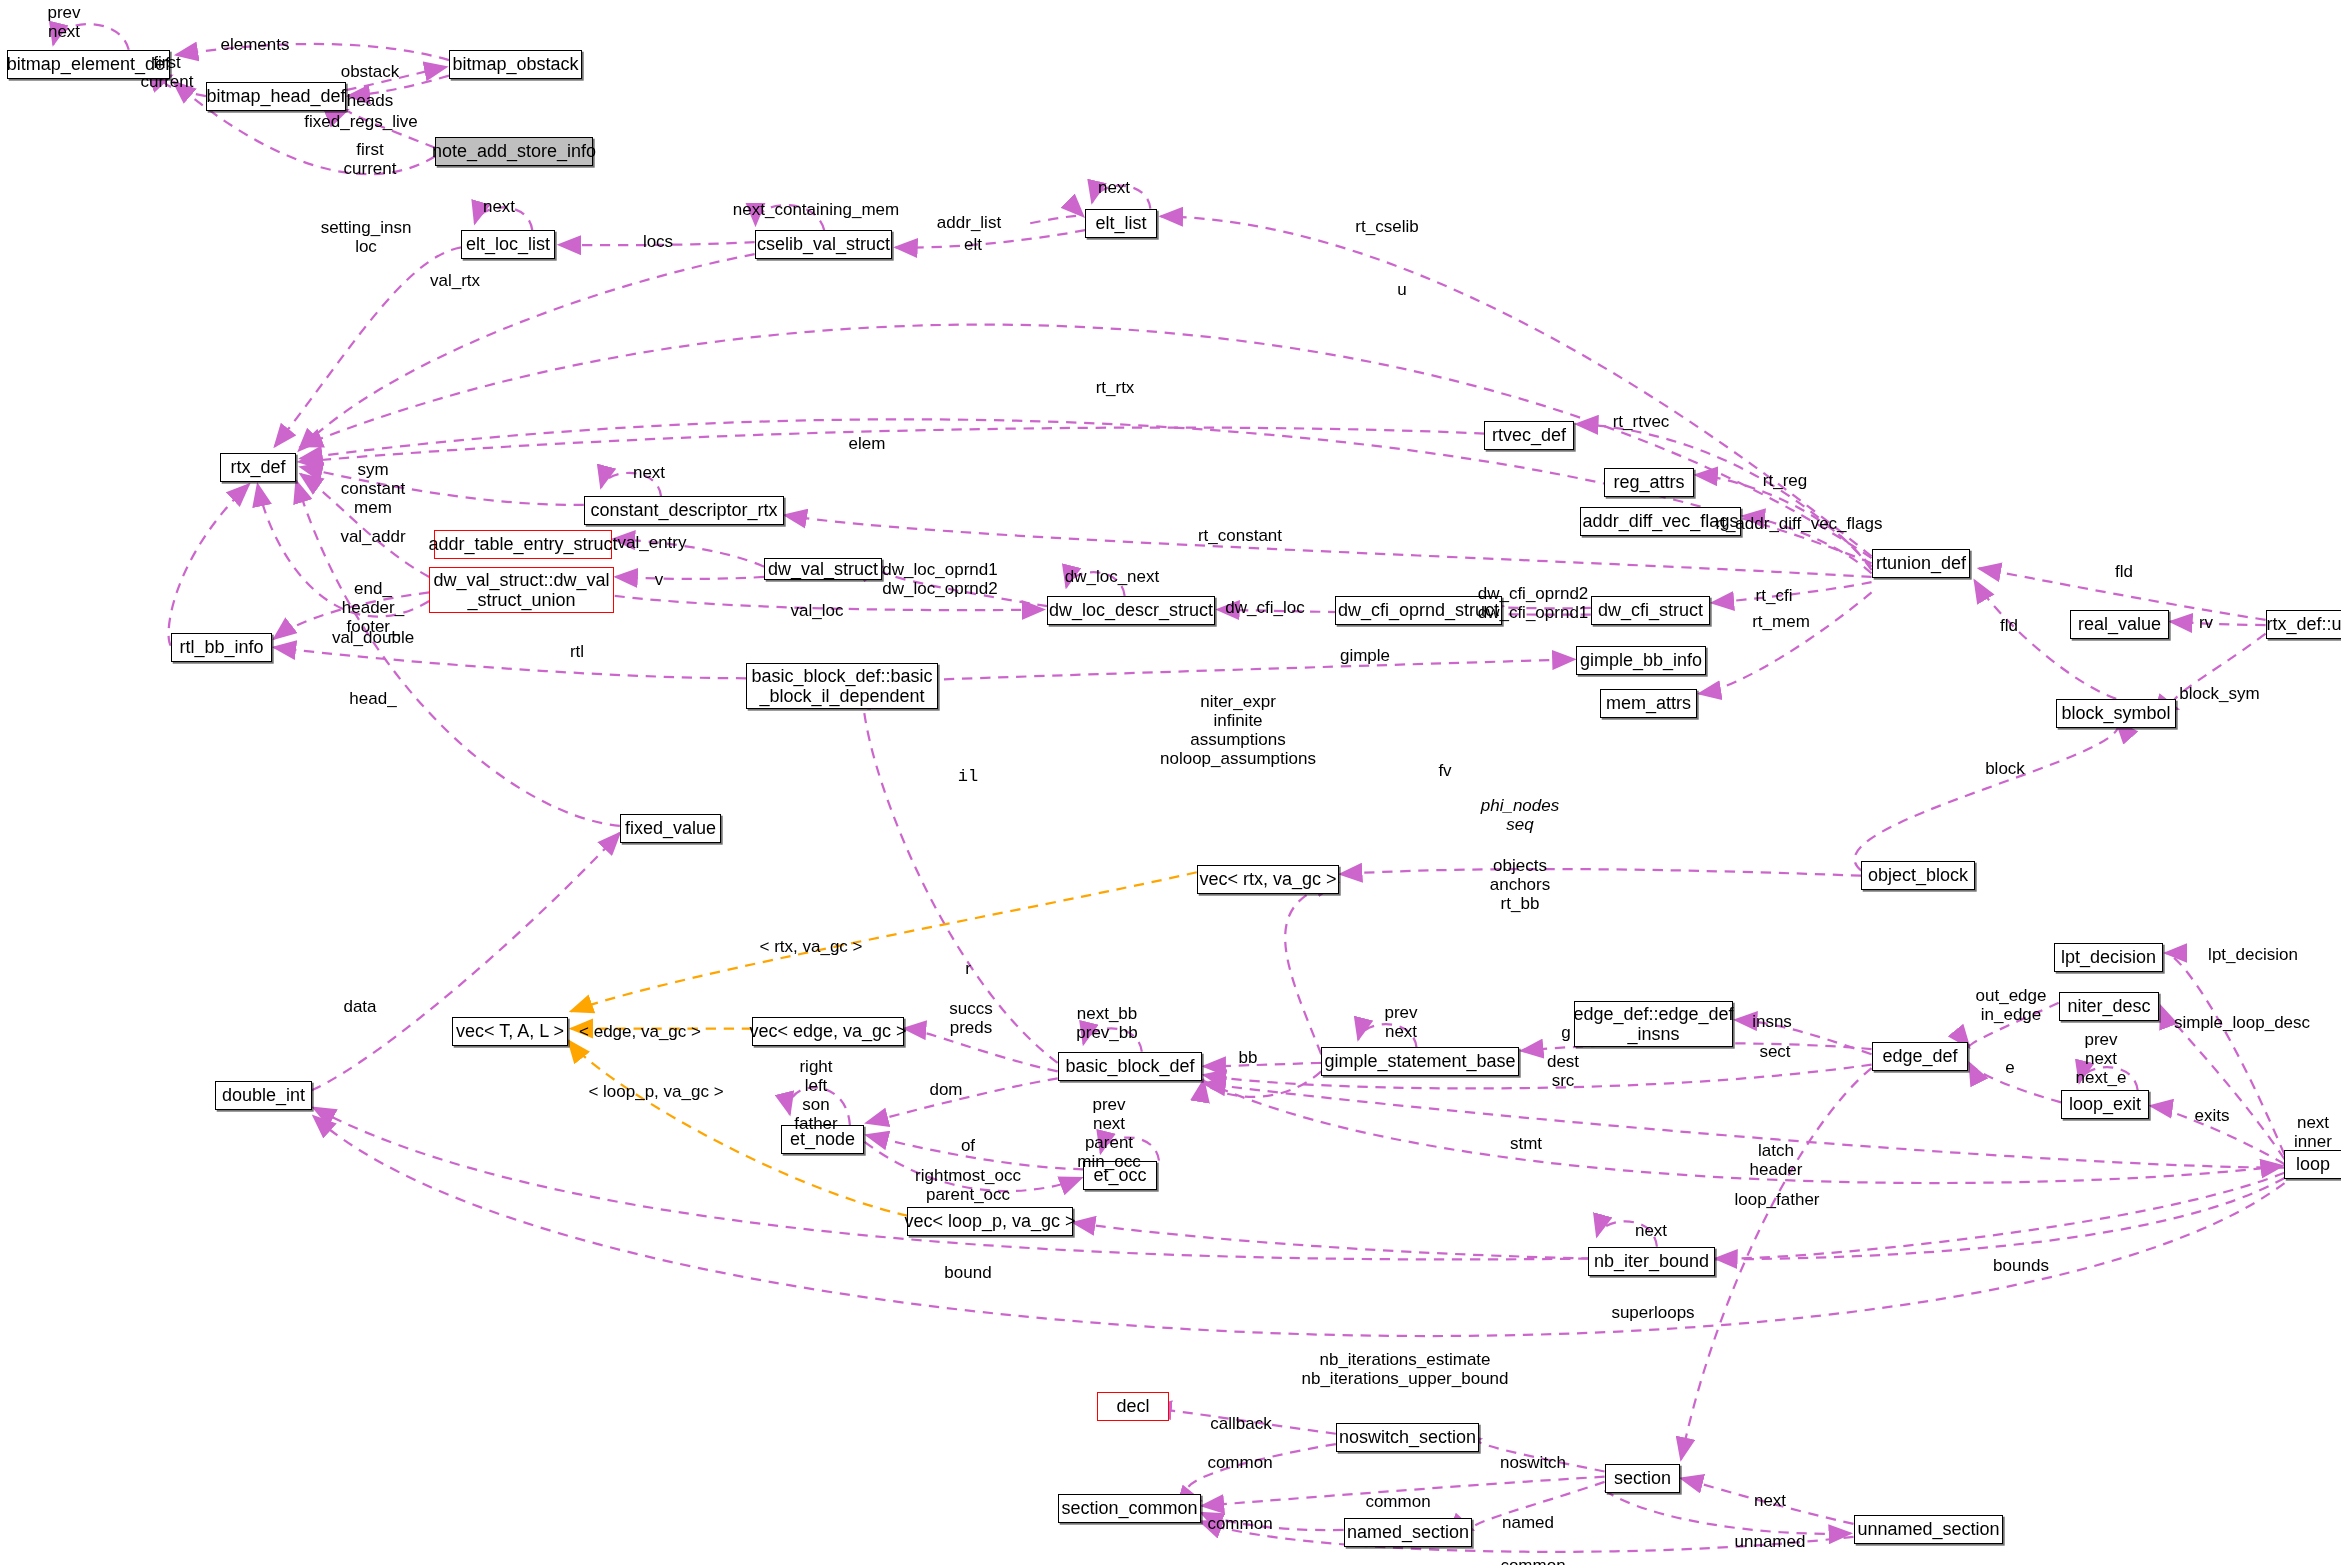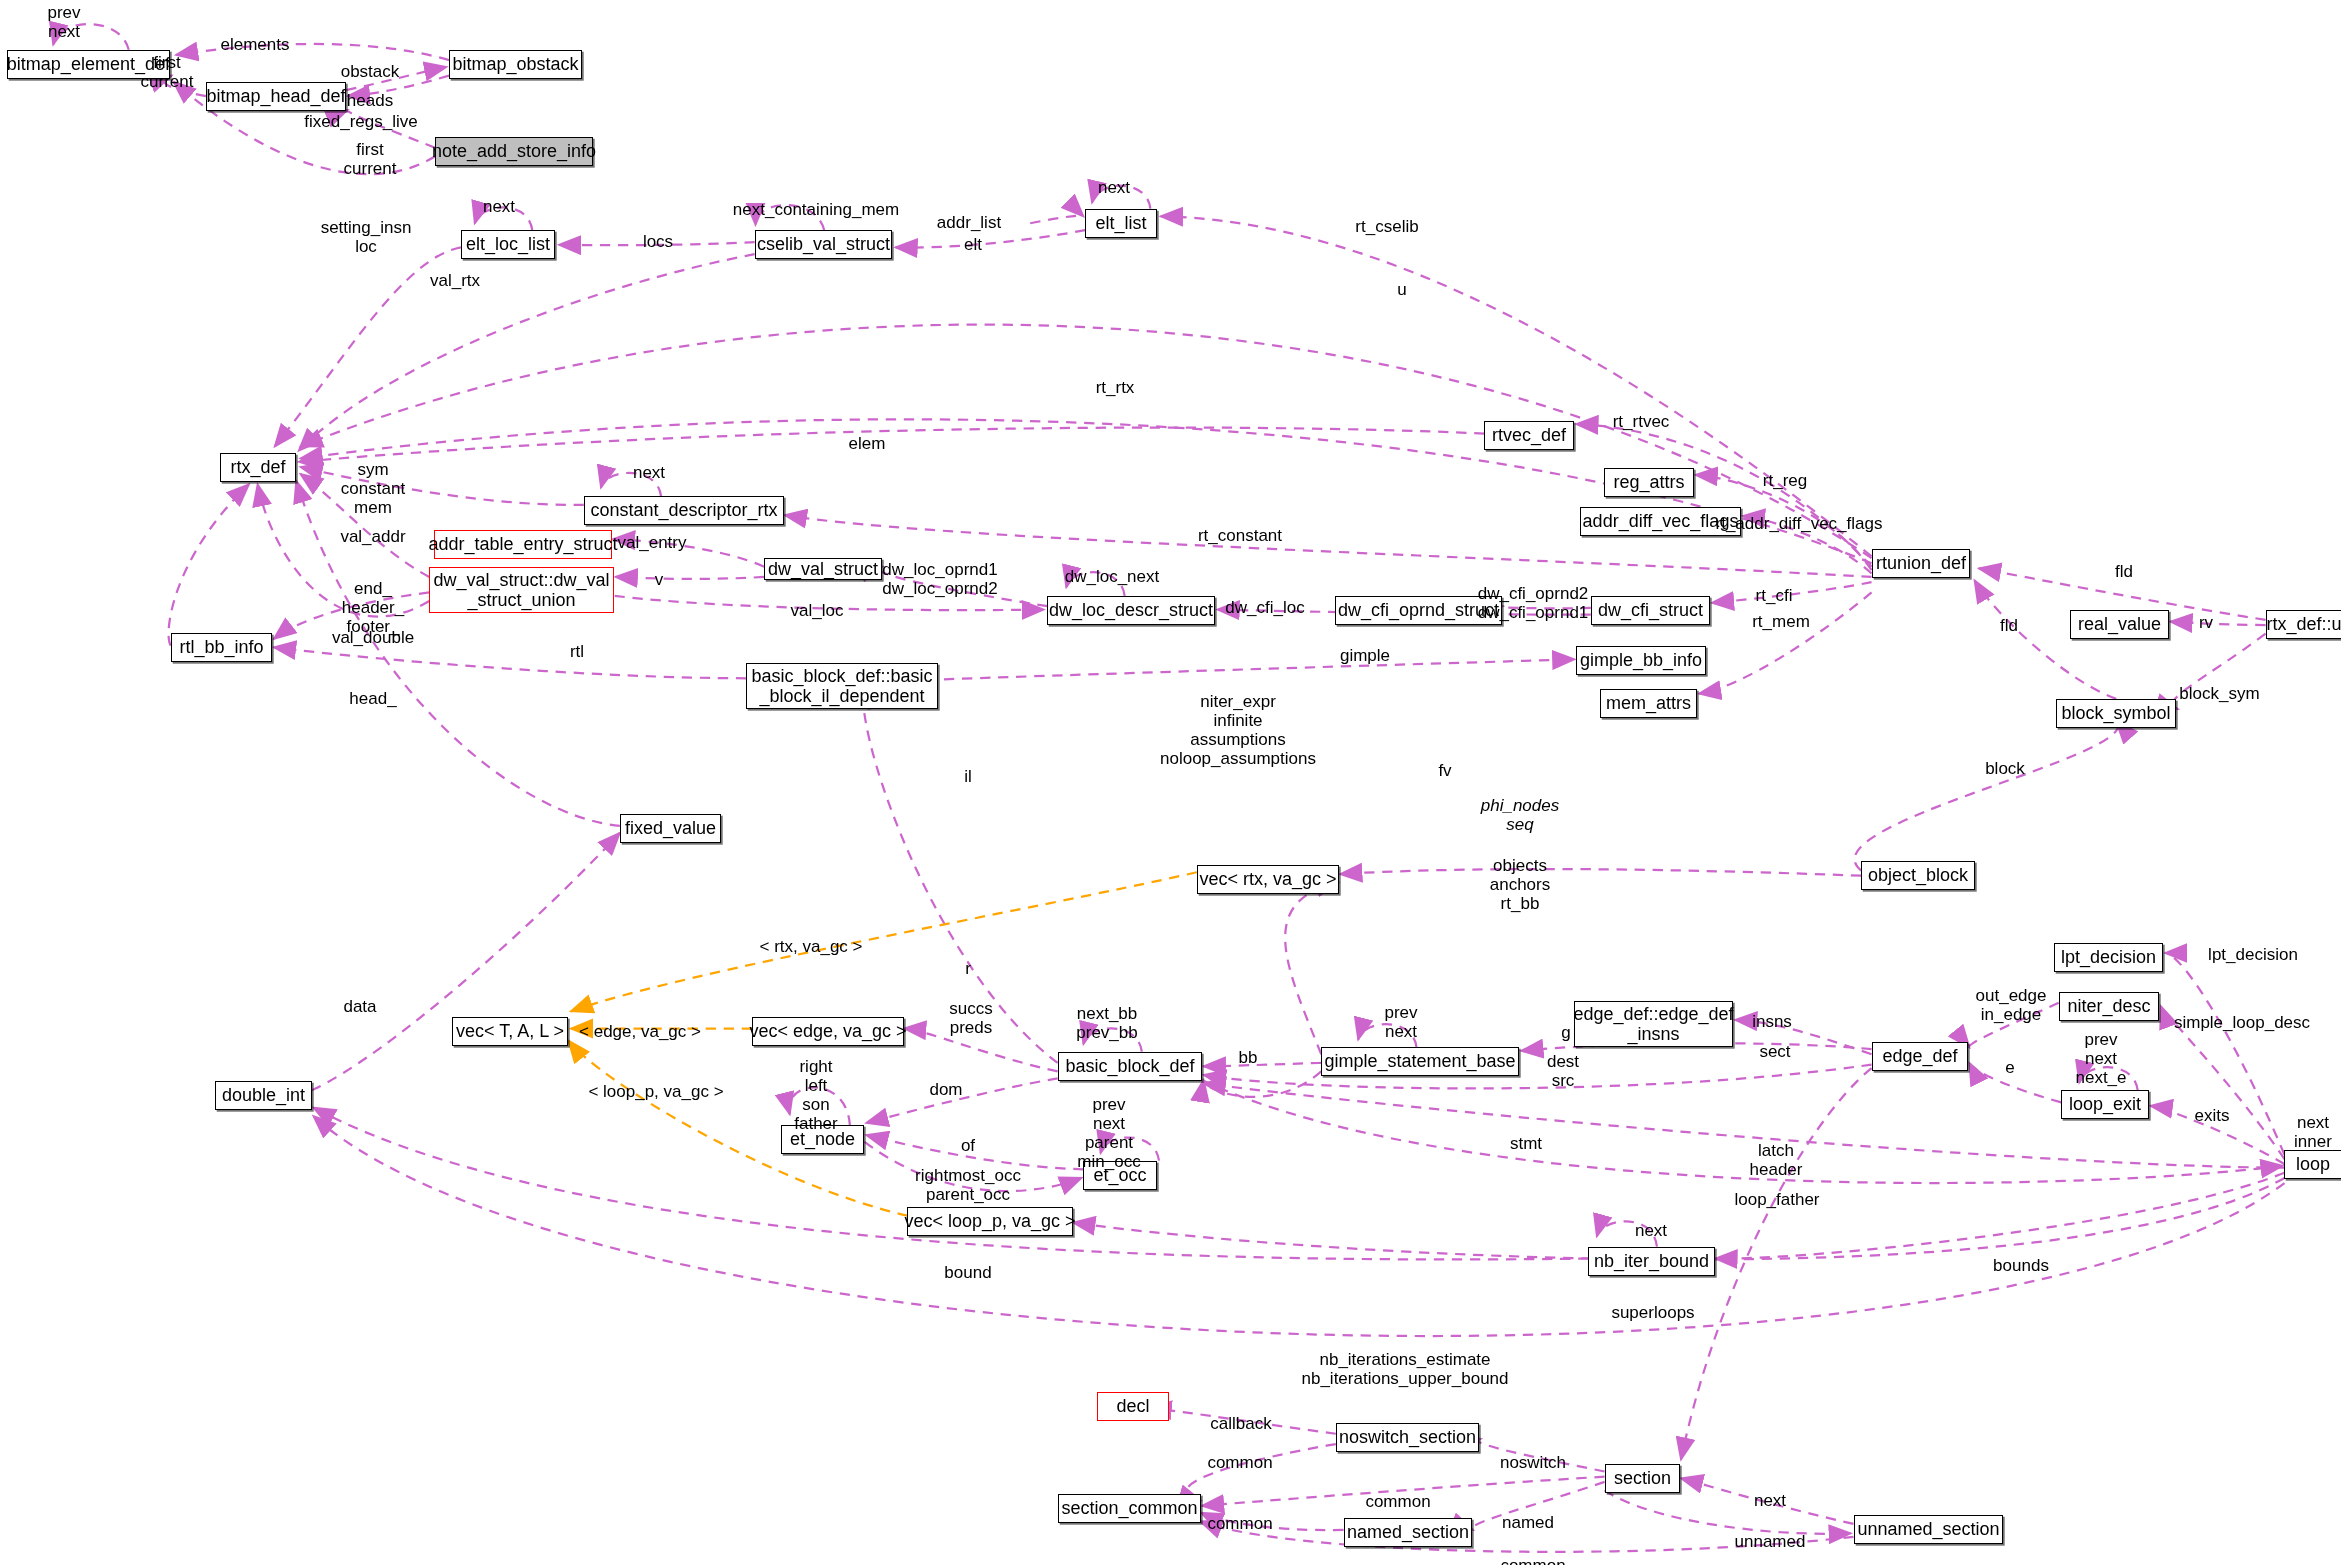--- a/index.html
+++ b/index.html
@@ -280,21 +280,21 @@
       <div class="edge-label" style="left: 373px; top: 628px;">val_double</div>
       <div class="edge-label" style="left: 577px; top: 642px;">rtl</div>
       <div class="edge-label" style="left: 1365px; top: 646px;">gimple</div>
       <div class="edge-label" style="left: 2209px; top: 684px; padding-left: 21px;">block_sym</div>
       <div class="edge-label" style="left: 373px; top: 689px;">head_</div>
       <div class="edge-label" style="left: 1238px; top: 692px;">niter_expr
 infinite
 assumptions
 noloop_assumptions</div>
       <div class="edge-label" style="left: 2005px; top: 759px;">block</div>
-      <div class="edge-label" style="left: 968px; top: 767px;">il</div>
+      <div class="edge-label" style="left: 968px; top: 767px; font-family: Liberation Mono, monospace;">il</div>
       <div class="edge-label" style="left: 1445px; top: 761px;">fv</div>
       <div class="edge-label" style="left: 1520px; top: 796px; font-style: italic;">phi_nodes
 seq</div>
       <div class="edge-label" style="left: 1520px; top: 856px;">objects
 anchors
 rt_bb</div>
       <div class="edge-label" style="left: 811px; top: 937px;">&lt; rtx, va_gc &gt;</div>
       <div class="edge-label" style="left: 968px; top: 959px;">r</div>
       <div class="edge-label" style="left: 2253px; top: 945px;">lpt_decision</div>
       <div class="edge-label" style="left: 2011px; top: 986px;">out_edge

